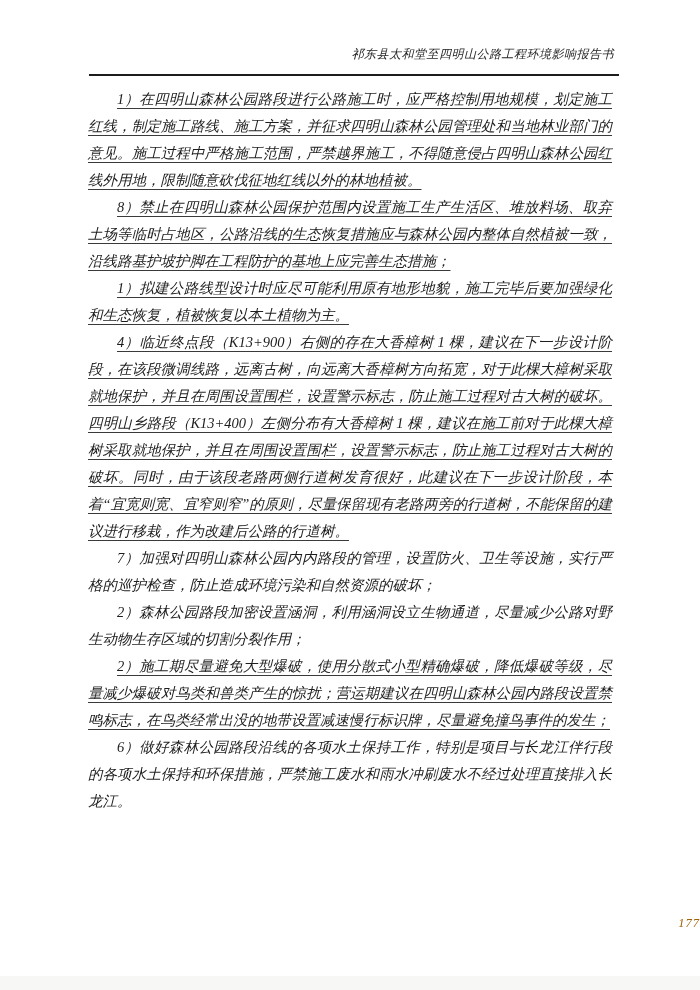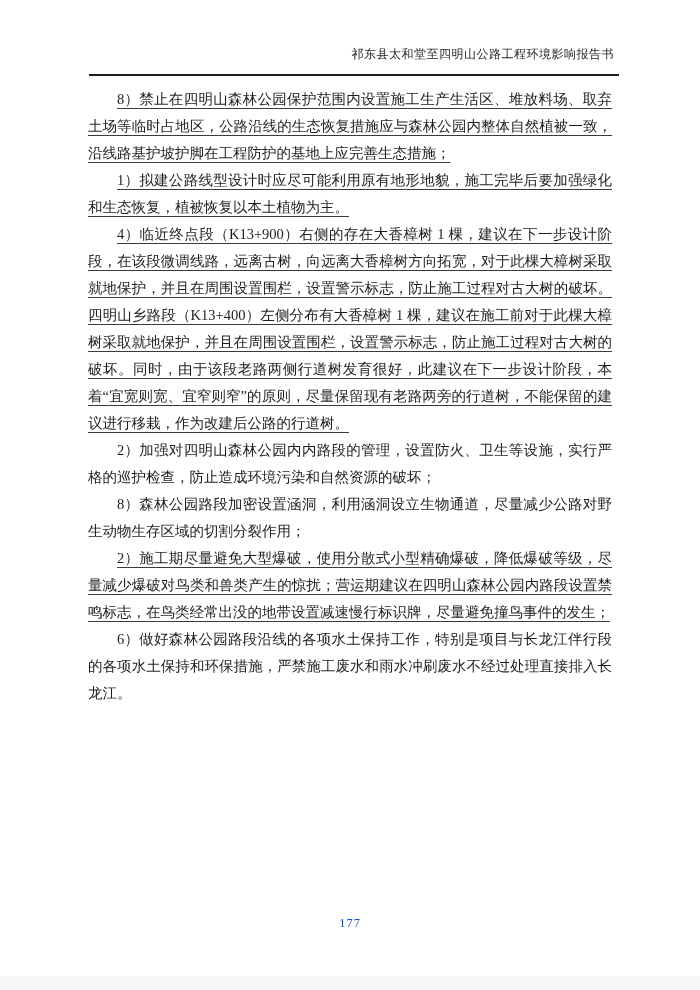--- a/index.html
+++ b/index.html
@@ -7,20 +7,21 @@
     width: 700px; height: 990px;
     background: #f7f7f5;
     font-family: "Liberation Serif", "DejaVu Serif", serif;
   }
   .page {
     position: relative;
     width: 700px; height: 976px;
     background: #ffffff;
     color: #1d1d1d;
     overflow: hidden;
+    font-style: italic;
   }
   .header {
     position: absolute;
     left: 89px; right: 81px; top: 0;
     border-bottom: 2px solid #1c1c1c;
   }
   .header-title {
     padding-top: 46px;
     padding-bottom: 11px;
     padding-right: 5px;
@@ -46,40 +47,41 @@
   }
   p.para.underlined {
     text-decoration: underline;
     text-underline-offset: 4px;
     text-decoration-thickness: 1px;
     text-decoration-color: #3a3a3a;
   }
   .footer {
     position: absolute;
     left: 0; right: 0; top: 916px;
-    text-align: center;
+    text-align: right;
     font-size: 12.5px;
-    color: #1d4ed8;
+    color: #a16207;
     letter-spacing: 1px;
   }
 </style>
 </head>
 <body>
 
 <div class="page">
   <div class="header">
     <div class="header-title">祁东县太和堂至四明山公路工程环境影响报告书</div>
   </div>
 
   <div class="doc-body" id="paragraph-container">
+      <p class="para underlined">1）在四明山森林公园路段进行公路施工时，应严格控制用地规模，划定施工红线，制定施工路线、施工方案，并征求四明山森林公园管理处和当地林业部门的意见。施工过程中严格施工范围，严禁越界施工，不得随意侵占四明山森林公园红线外用地，限制随意砍伐征地红线以外的林地植被。</p>
       <p class="para underlined">8）禁止在四明山森林公园保护范围内设置施工生产生活区、堆放料场、取弃土场等临时占地区，公路沿线的生态恢复措施应与森林公园内整体自然植被一致，沿线路基护坡护脚在工程防护的基地上应完善生态措施；</p>
       <p class="para underlined">1）拟建公路线型设计时应尽可能利用原有地形地貌，施工完毕后要加强绿化和生态恢复，植被恢复以本土植物为主。</p>
       <p class="para underlined">4）临近终点段（K13+900）右侧的存在大香樟树 1 棵，建议在下一步设计阶段，在该段微调线路，远离古树，向远离大香樟树方向拓宽，对于此棵大樟树采取就地保护，并且在周围设置围栏，设置警示标志，防止施工过程对古大树的破坏。四明山乡路段（K13+400）左侧分布有大香樟树 1 棵，建议在施工前对于此棵大樟树采取就地保护，并且在周围设置围栏，设置警示标志，防止施工过程对古大树的破坏。同时，由于该段老路两侧行道树发育很好，此建议在下一步设计阶段，本着“宜宽则宽、宜窄则窄”的原则，尽量保留现有老路两旁的行道树，不能保留的建议进行移栽，作为改建后公路的行道树。</p>
-      <p class="para">2）加强对四明山森林公园内内路段的管理，设置防火、卫生等设施，实行严格的巡护检查，防止造成环境污染和自然资源的破坏；</p>
-      <p class="para">8）森林公园路段加密设置涵洞，利用涵洞设立生物通道，尽量减少公路对野生动物生存区域的切割分裂作用；</p>
+      <p class="para">7）加强对四明山森林公园内内路段的管理，设置防火、卫生等设施，实行严格的巡护检查，防止造成环境污染和自然资源的破坏；</p>
+      <p class="para">2）森林公园路段加密设置涵洞，利用涵洞设立生物通道，尽量减少公路对野生动物生存区域的切割分裂作用；</p>
       <p class="para underlined">2）施工期尽量避免大型爆破，使用分散式小型精确爆破，降低爆破等级，尽量减少爆破对鸟类和兽类产生的惊扰；营运期建议在四明山森林公园内路段设置禁鸣标志，在鸟类经常出没的地带设置减速慢行标识牌，尽量避免撞鸟事件的发生；</p>
       <p class="para">6）做好森林公园路段沿线的各项水土保持工作，特别是项目与长龙江伴行段的各项水土保持和环保措施，严禁施工废水和雨水冲刷废水不经过处理直接排入长龙江。</p>
     </div>
 
   <div class="footer">
     <span>177</span>
   </div>
 </div>
 
 </body></html>

